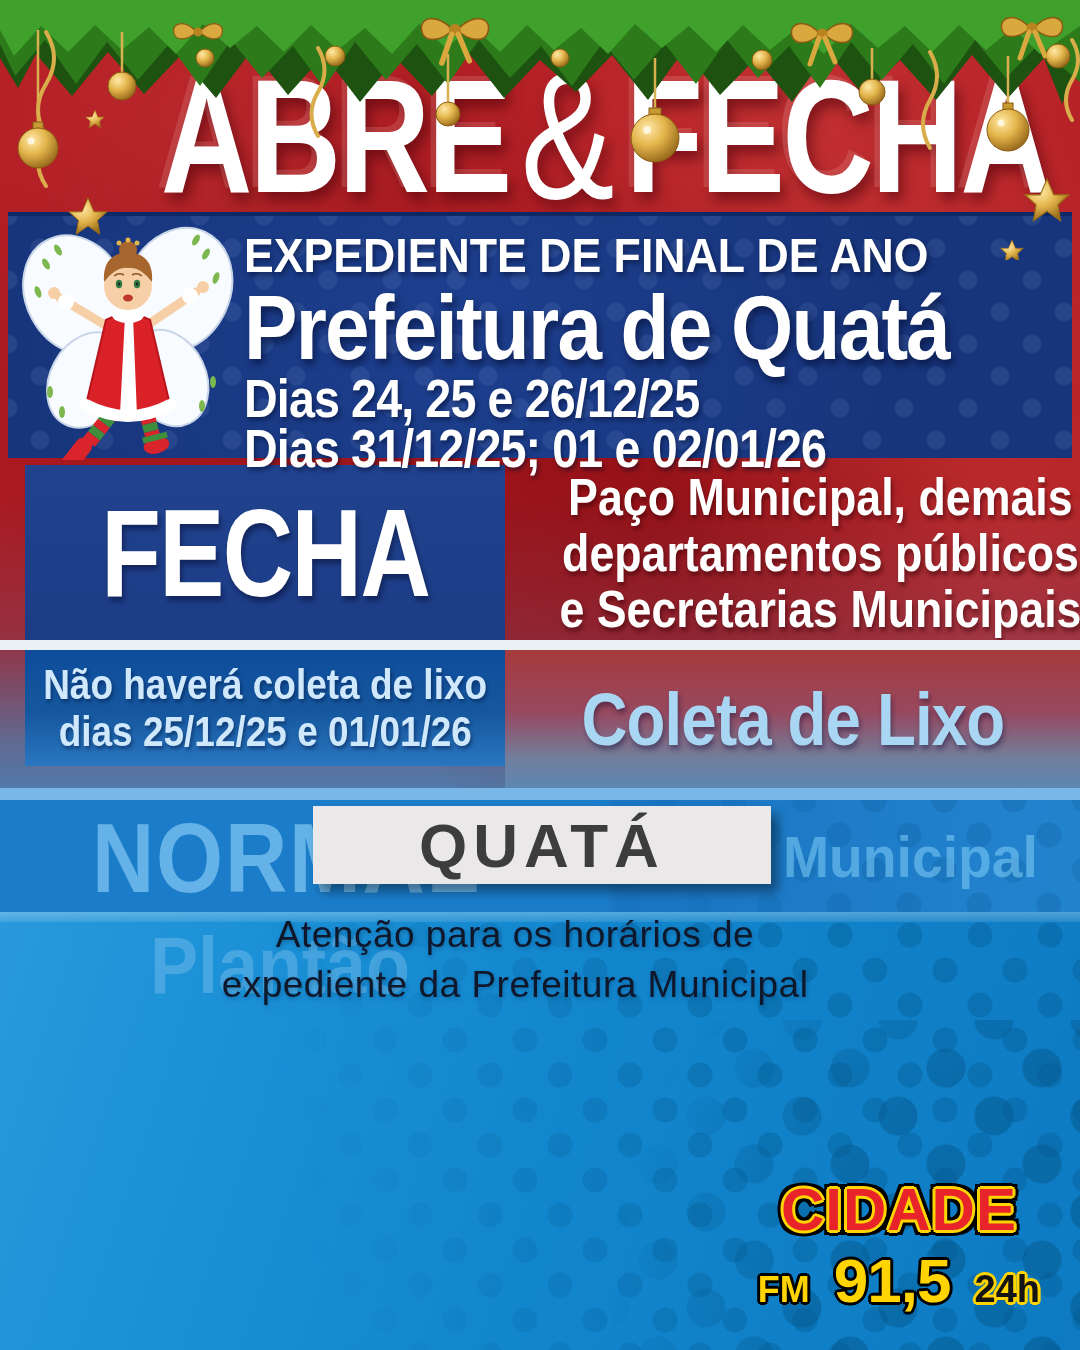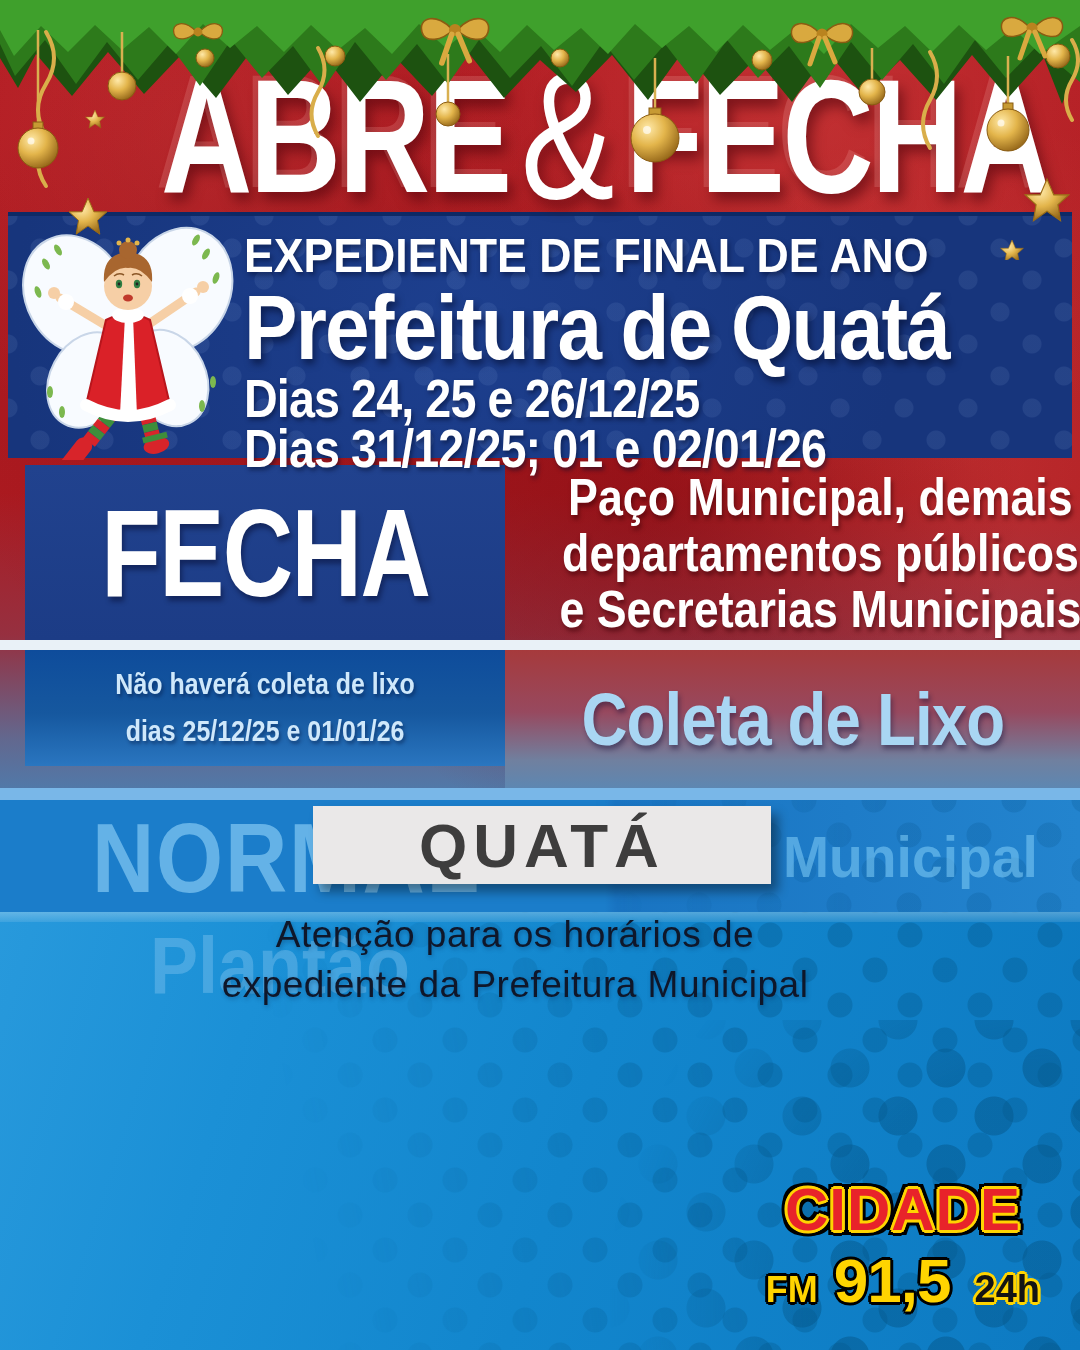--- a/index.html
+++ b/index.html
@@ -91,21 +91,21 @@
   .row1-right .cond{display:inline-block;transform:scaleX(.86);}
   
   .stripe-white{top:640px;left:0;width:100%;height:10px;background:#e9f1f7;z-index:3;}
   .stripe-sky{top:788px;left:0;width:100%;height:12px;background:#79b7e8;z-index:3;}
   .stripe-thin{top:912px;left:0;width:100%;height:10px;background:linear-gradient(180deg,rgba(255,255,255,.28),rgba(255,255,255,.1));z-index:3;}
   
   .lixo-box{
     left:25px;top:650px;width:480px;height:116px;z-index:3;
     background:linear-gradient(180deg,#0e4c9b 0%,#16589f 55%,#2a76c0 100%);
     display:flex;flex-direction:column;align-items:center;justify-content:center;
-    color:#cfe8fb;font-weight:bold;font-size:29px;line-height:47px;white-space:nowrap;
+    color:#cfe8fb;font-weight:bold;font-size:43px;line-height:47px;white-space:nowrap;
     text-shadow:2px 3px 4px rgba(0,20,60,.45);
   }
   .lixo-box .cond{display:inline-block;transform:scaleX(.86);}
   .row2-right{
     left:505px;top:650px;width:575px;height:138px;z-index:3;
     background:linear-gradient(180deg,#a63a3c 0%,#97495f 45%,#70809f 80%,#5d87b2 100%);
     display:flex;align-items:center;justify-content:center;
   }
   .coleta-label{font-size:74px;font-weight:bold;color:#a9d6f3;transform:scaleX(.86);letter-spacing:-1px;white-space:nowrap;
     text-shadow:2px 4px 6px rgba(20,20,60,.45);}
@@ -160,21 +160,21 @@
       -5px -5px 0 #000,5px -5px 0 #000,-5px 5px 0 #000,5px 5px 0 #000,
       0 -6px 0 #000,0 6px 0 #000,-6px 0 0 #000,6px 0 0 #000;
   }
   .logo-line2{margin-top:6px;}
   .fm,.freq{
     color:#ffd400;font-weight:800;
     text-shadow:
       -2px -2px 0 #000,2px -2px 0 #000,-2px 2px 0 #000,2px 2px 0 #000,
       0 -3px 0 #000,0 3px 0 #000,-3px 0 0 #000,3px 0 0 #000;
   }
-  .fm{font-size:36px;margin-right:16px;text-align:right;}
+  .fm{font-size:36px;margin-right:24px;text-align:right;}
   .freq{font-size:62px;letter-spacing:-1px;}
   .hours{
     font-size:38px;font-weight:800;color:#141414;margin-left:24px;
     text-shadow:
       -2px -2px 0 #ffd400,2px -2px 0 #ffd400,-2px 2px 0 #ffd400,2px 2px 0 #ffd400,
       0 -3px 0 #ffd400,0 3px 0 #ffd400,-3px 0 0 #ffd400,3px 0 0 #ffd400;
   }
 </style>
 </head>
 <body>

